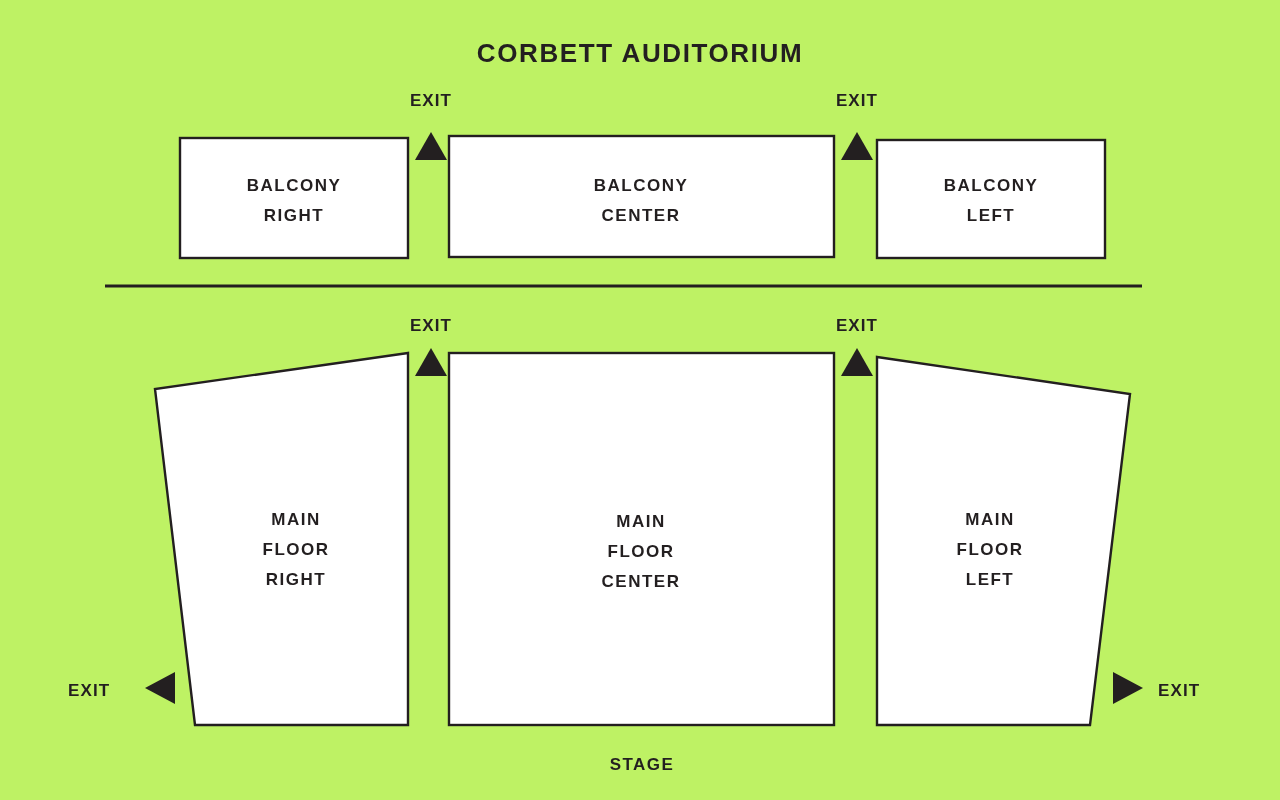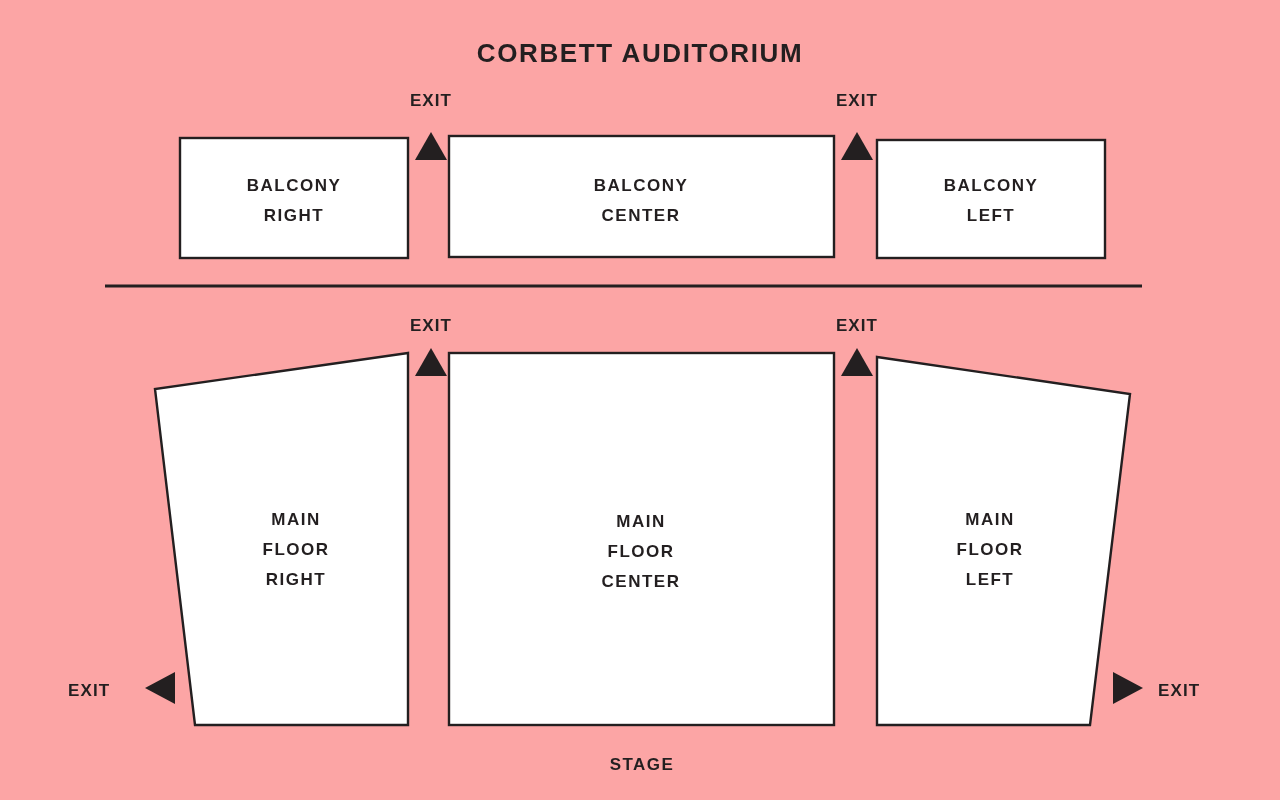--- a/index.html
+++ b/index.html
@@ -12,21 +12,21 @@
     width: 1280px;
     height: 800px;
     overflow: hidden;
     font-family: "Liberation Sans", sans-serif;
     color: #231f20;
   }
   #chart-root {
     position: relative;
     width: 1280px;
     height: 800px;
-    background: #fca5a5;
+    background: #bef264;
   }
   svg#seatmap {
     display: block;
     width: 1280px;
     height: 800px;
   }
   
   .t-title {
     font-family: "Liberation Sans", sans-serif;
     font-weight: bold;

